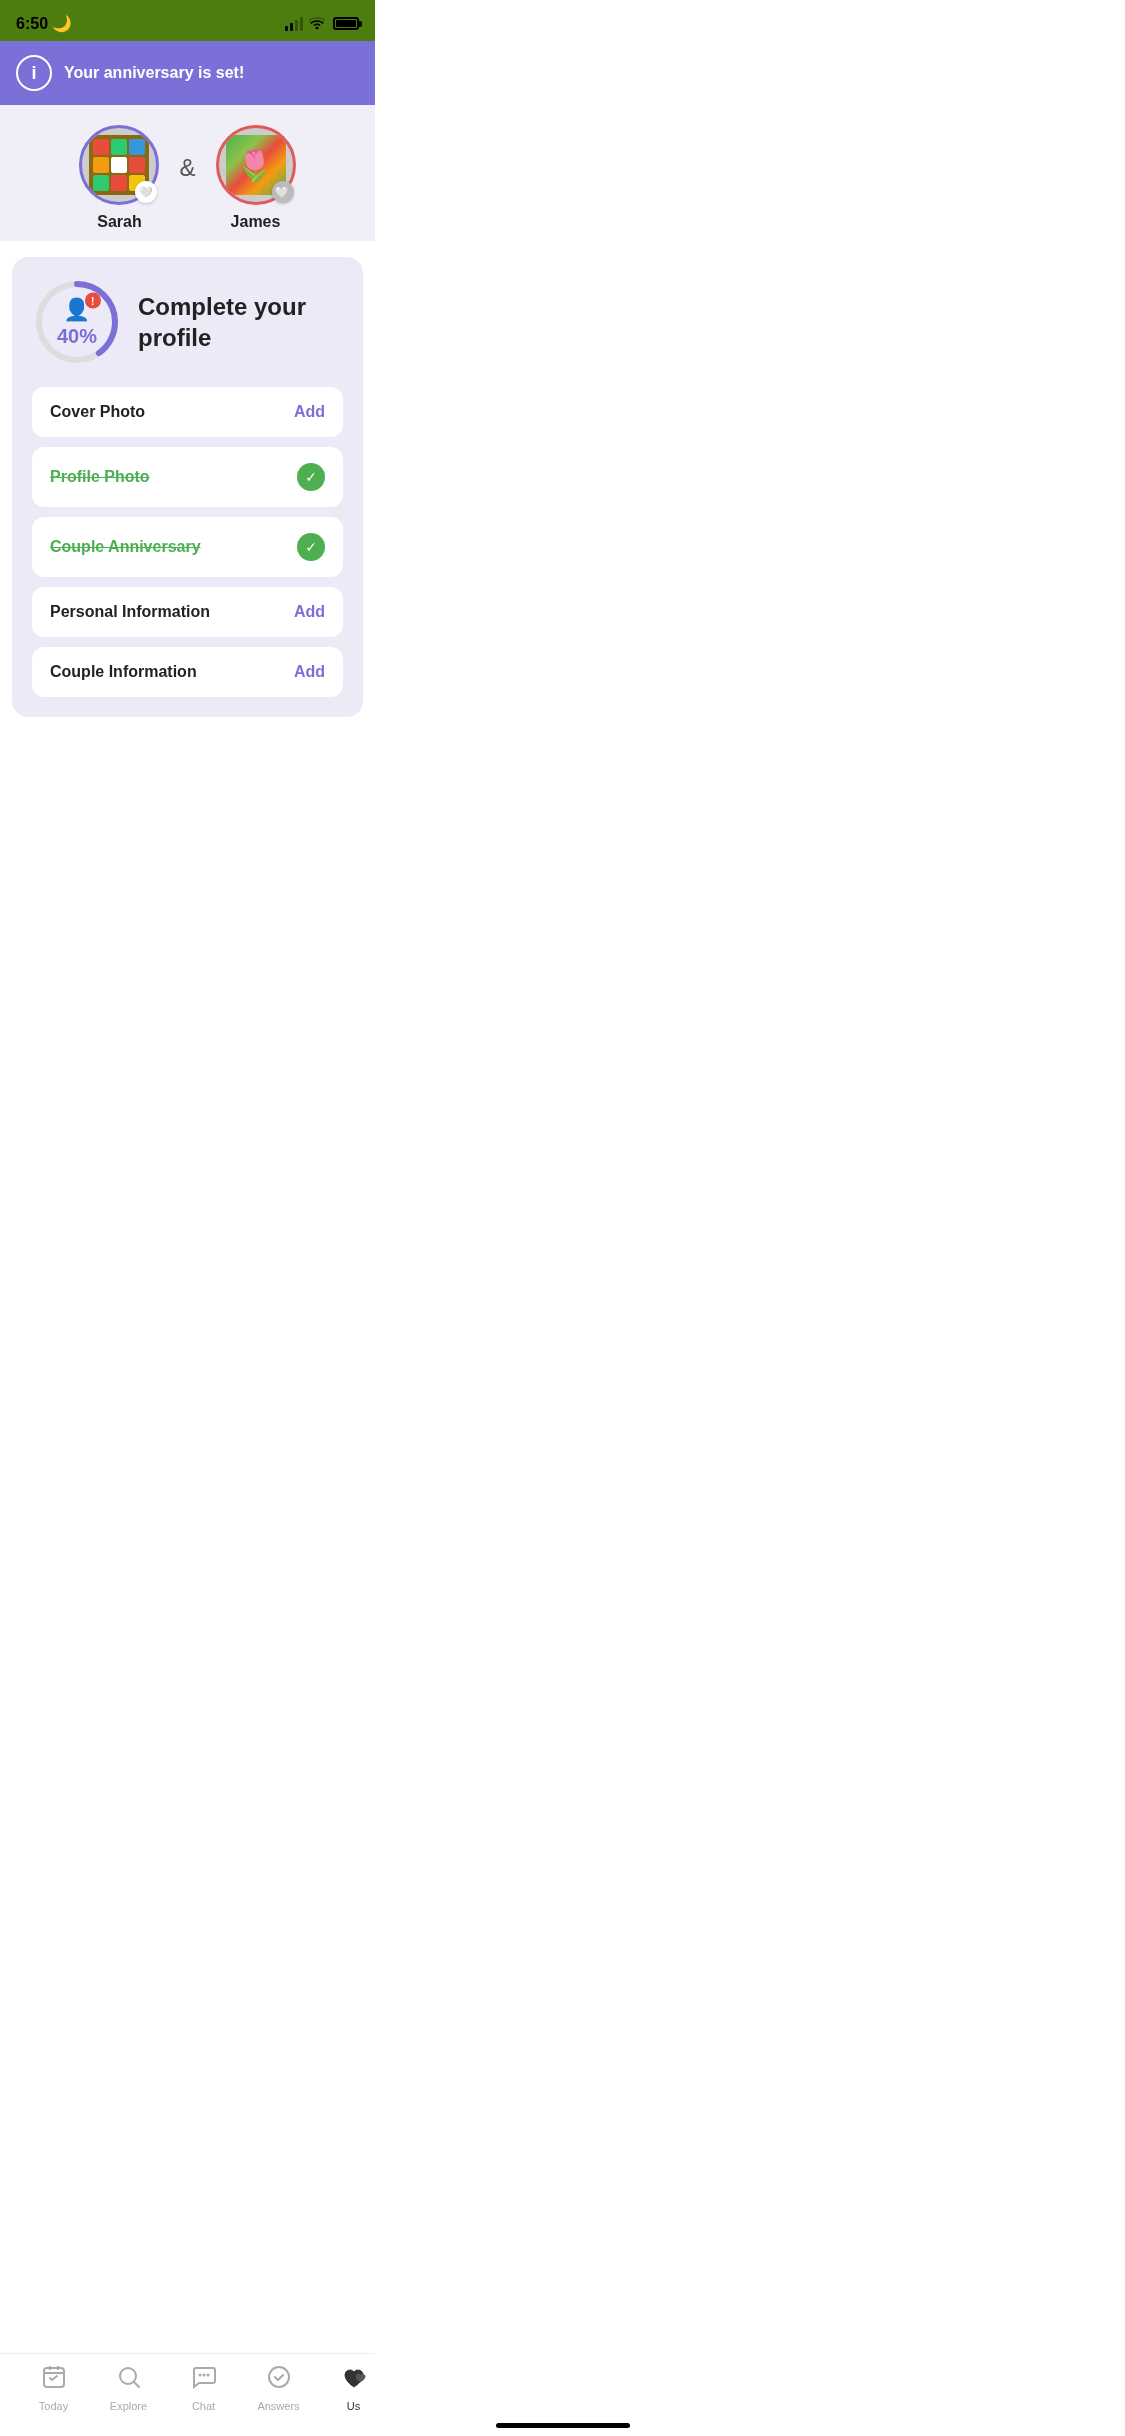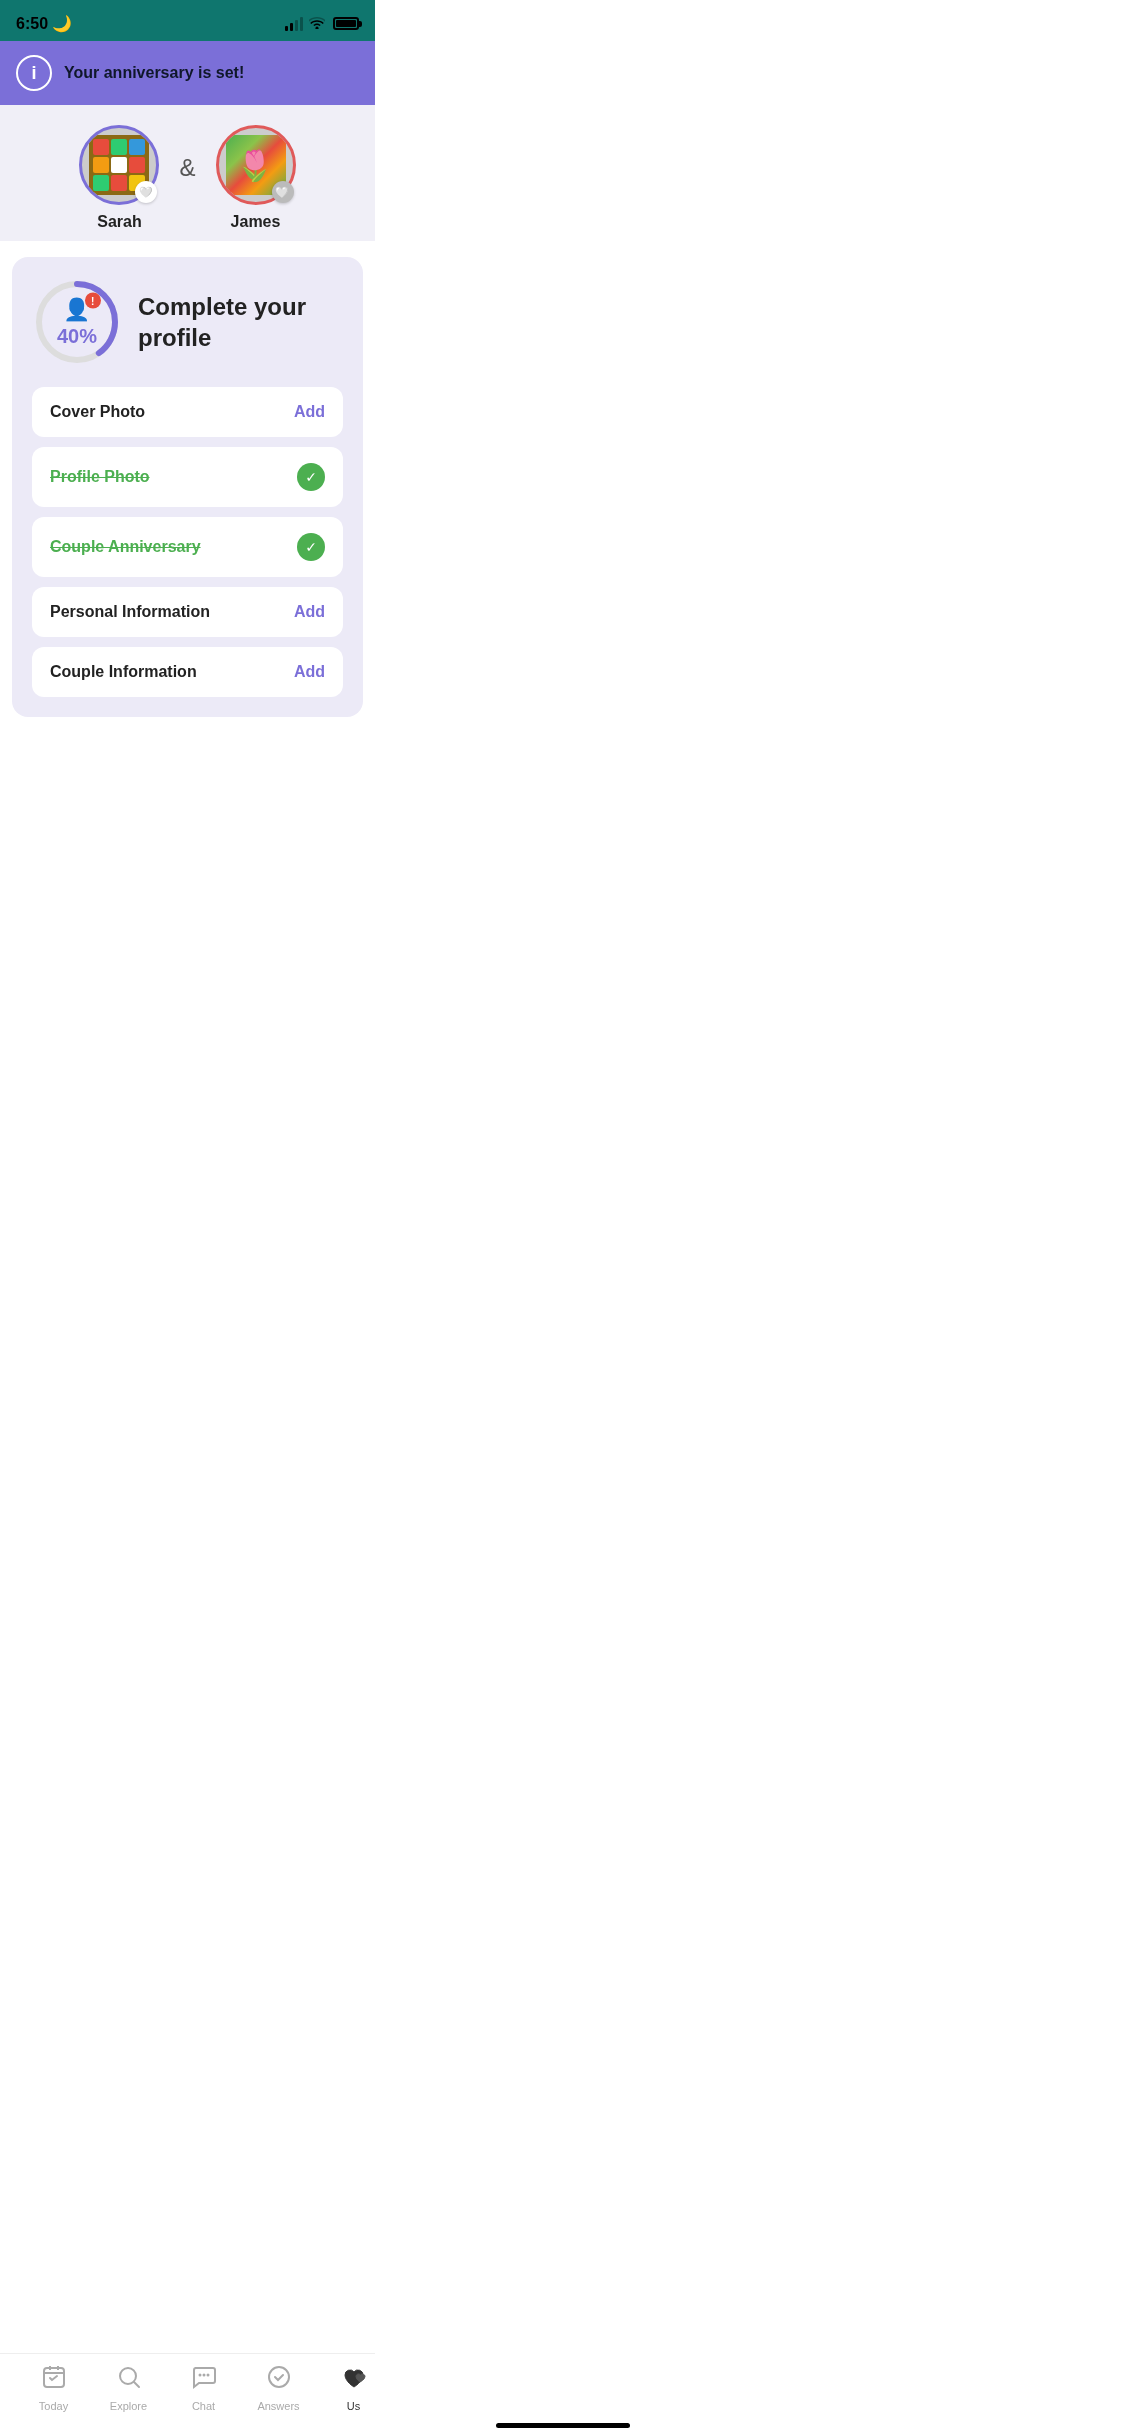--- a/index.html
+++ b/index.html
@@ -12,21 +12,21 @@
       background: #fff;
       overflow-x: hidden;
     }
 
     
     .status-bar {
       display: flex;
       justify-content: space-between;
       align-items: center;
       padding: 14px 16px 8px;
-      background: #0f766e;
+      background: #4d7c0f;
     }
     .status-time {
       font-size: 16px;
       font-weight: 600;
       color: #000;
     }
     .status-icons {
       display: flex;
       align-items: center;
       gap: 6px;
@@ -97,21 +97,21 @@
       align-items: center;
       justify-content: center;
       flex-shrink: 0;
     }
     .notification-icon span {
       color: #fff;
       font-size: 18px;
       font-weight: 700;
     }
     .notification-text {
-      color: #0f172a;
+      color: #ffffff;
       font-size: 16px;
       font-weight: 600;
     }
 
     
     .couple-section {
       background: #f0eff7;
       padding: 20px 16px 10px;
       display: flex;
       align-items: center;

